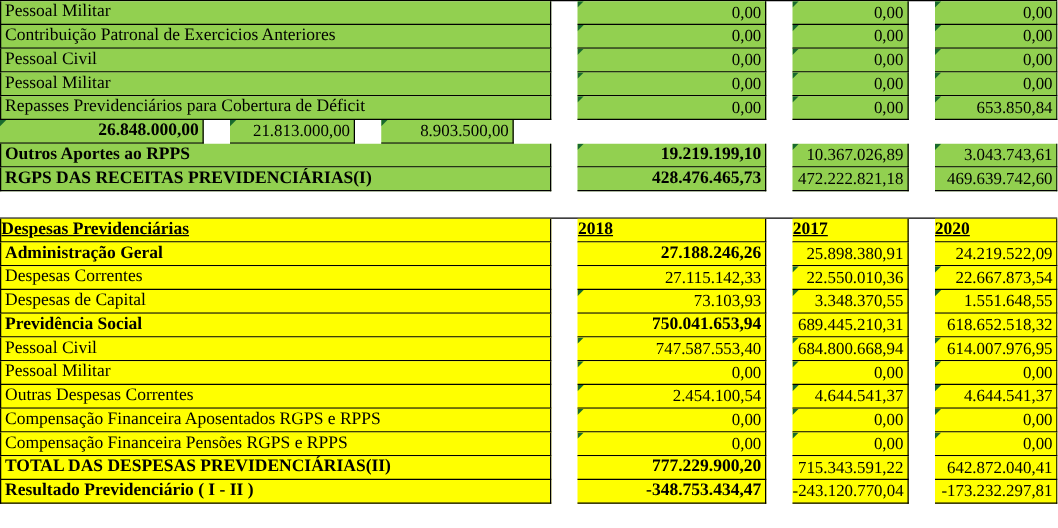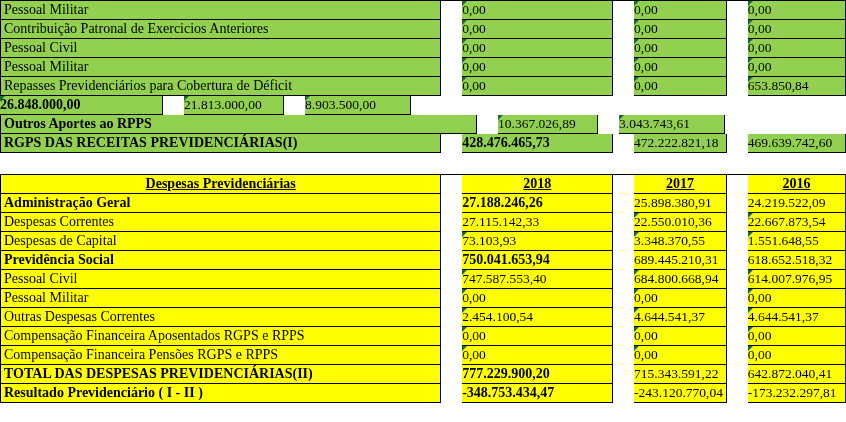--- a/index.html
+++ b/index.html
@@ -15,24 +15,24 @@
     border-bottom:1px solid var(--border,#000);
     border-right:1px solid var(--border,#000);
     line-height:17px; white-space:nowrap; overflow:hidden;
   }
   .green .cell { background:var(--green,#92D050); }
   .yellow .cell { background:var(--yellow,#FFFF00); }
   .label { width:477px; border-left:1px solid var(--border,#000); padding-left:3px; font-size:14px; }
   .c0 { width:163px; }
   .c1 { width:100px; }
   .c2 { width:106px; }
-  .val { text-align:left; padding-right:3px; font-size:13.5px; }
+  .val { text-align:right; padding-right:3px; font-size:13.5px; }
   .b { font-weight:bold; }
   .val.b { font-size:14px; }
-  .header-row .cell { text-align:center; font-weight:bold; font-size:14px; padding:0; }
+  .header-row .cell { text-align:left; font-weight:bold; font-size:14px; padding:0; }
   .header-row .cell span { text-decoration:underline; }
   .gap { height:21px; background:#ffffff; }
   .flag {
     position:absolute; top:0; left:0; width:0; height:0;
     border-top:5px solid var(--flag,#186A2E);
     border-right:5px solid transparent;
   }
 </style>
 </head>
 <body>
@@ -70,39 +70,40 @@
         <div class="cell val c1"><span class="flag"></span>0,00</div>
         <div class="cell val c2"><span class="flag"></span>653.850,84</div>
       </div>
       <div class="row">
         <div class="cell val c0 b"><span class="flag"></span>26.848.000,00</div>
         <div class="cell val c1"><span class="flag"></span>21.813.000,00</div>
         <div class="cell val c2"><span class="flag"></span>8.903.500,00</div>
       </div>
       <div class="row">
         <div class="cell label b">Outros Aportes ao RPPS</div>
+        <div class="cell val c0 b"><span class="flag"></span>19.219.199,10</div>
         <div class="cell val c1"><span class="flag"></span>10.367.026,89</div>
         <div class="cell val c2"><span class="flag"></span>3.043.743,61</div>
       </div>
       <div class="row">
         <div class="cell label b">RGPS DAS RECEITAS PREVIDENCIÁRIAS(I)</div>
         <div class="cell val c0 b">428.476.465,73</div>
         <div class="cell val c1">472.222.821,18</div>
         <div class="cell val c2">469.639.742,60</div>
       </div>
     </div>
 
   <div class="gap"></div>
 
   <div class="tbl yellow" id="despesas">
     <div class="row header-row">
       <div class="cell label"><span>Despesas Previdenciárias</span></div>
       <div class="cell c0"><span>2018</span></div>
       <div class="cell c1"><span>2017</span></div>
-      <div class="cell c2"><span>2016</span></div>
+      <div class="cell c2"><span>2020</span></div>
     </div>
   <div class="row">
         <div class="cell label b">Administração Geral</div>
         <div class="cell val c0 b">27.188.246,26</div>
         <div class="cell val c1">25.898.380,91</div>
         <div class="cell val c2">24.219.522,09</div>
       </div>
       <div class="row">
         <div class="cell label">Despesas Correntes</div>
         <div class="cell val c0">27.115.142,33</div>

